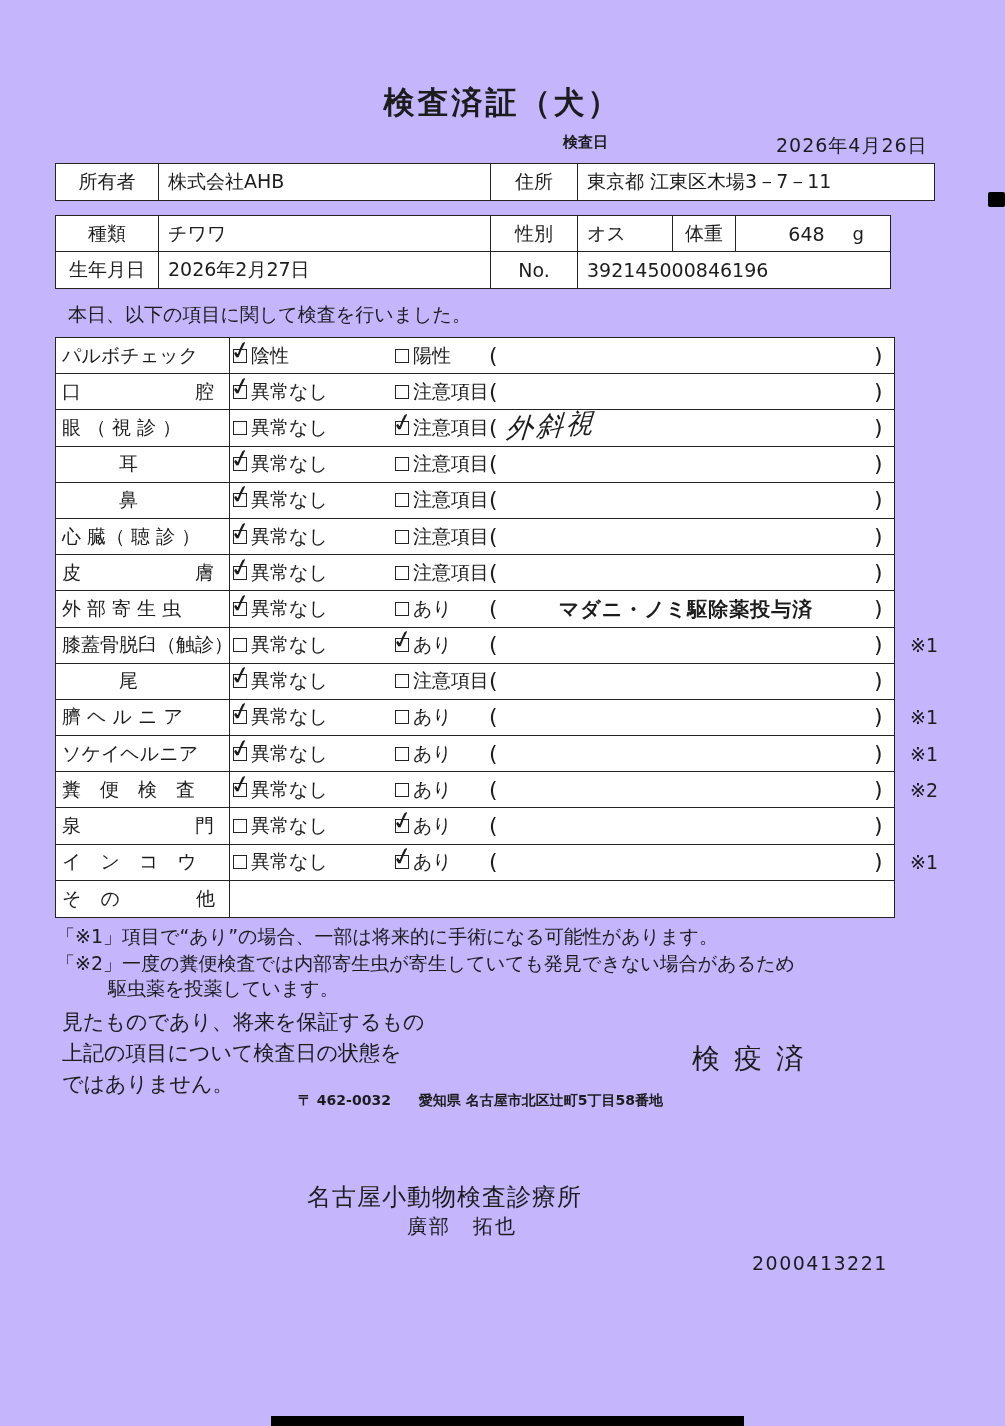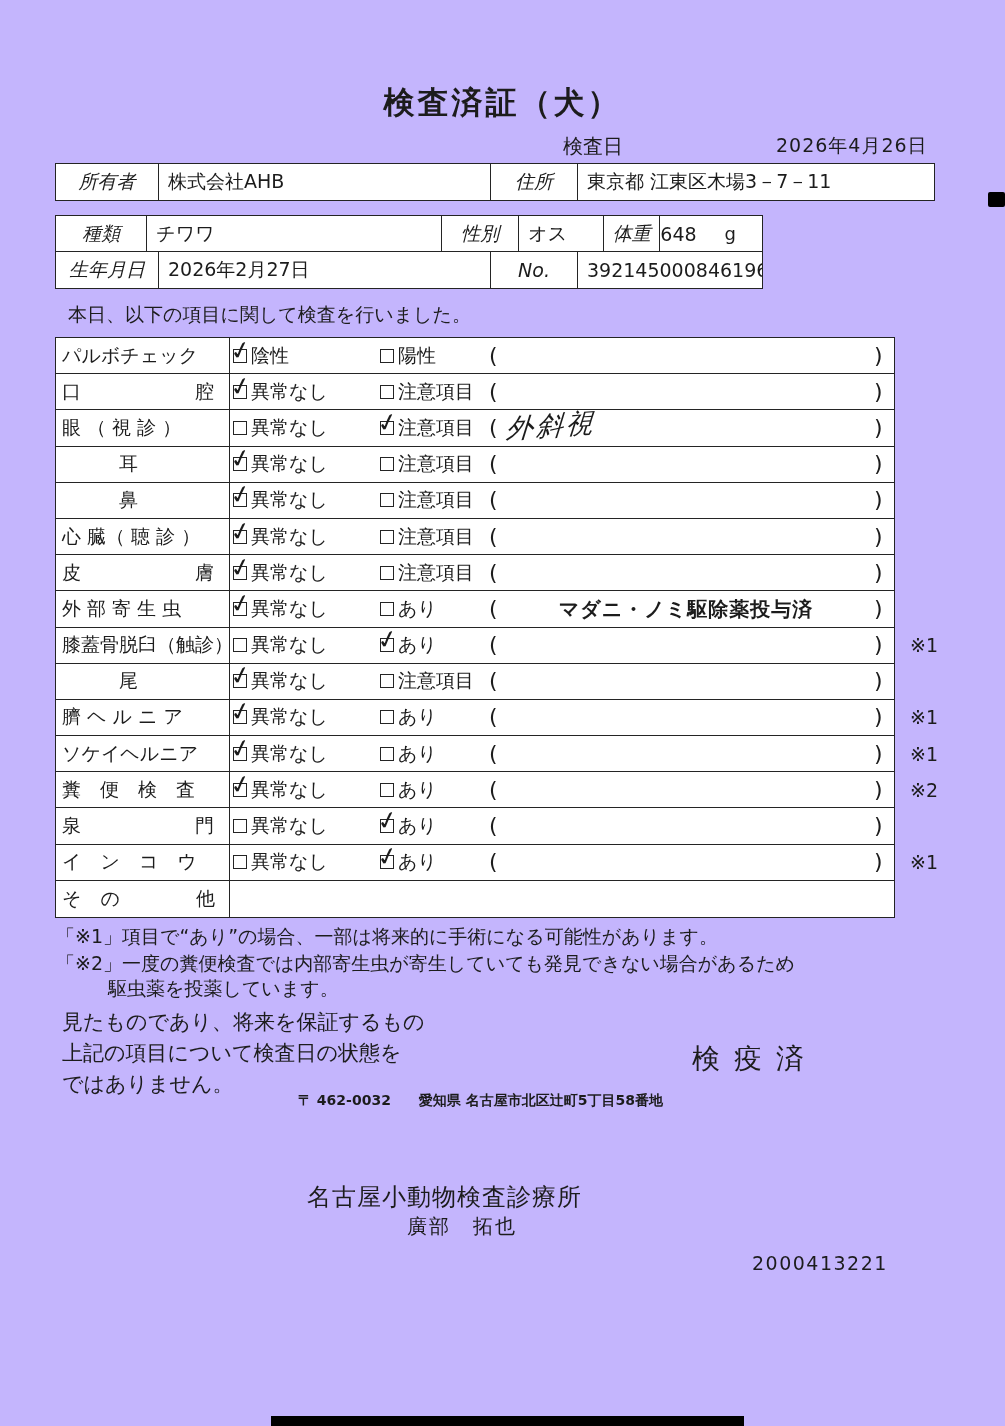--- a/index.html
+++ b/index.html
@@ -6,46 +6,46 @@
   html,body { margin:0; padding:0; }
   body { background:#ffffff; }
   .page {
     position:relative; width:1005px; height:1426px; background:#c4b5fd;
     color:#1c1c1c; font-family:"DejaVu Sans","Liberation Sans",sans-serif;
     overflow:hidden;
   }
   .abs { position:absolute; }
 
   .title { top:82px; left:0; width:100%; text-align:center; font-size:31px; font-weight:600; letter-spacing:3px; }
-  .date-label { top:133px; left:563px; font-size:20px; }
+  .date-label { top:133px; left:563px; font-size:15px;font-weight:bold; }
   .date-value { top:133px; left:776px; font-size:19px; letter-spacing:1px; }
 
   .tbl { position:absolute; border:1.7px solid #242424; display:flex; flex-direction:column; background:#fff; }
   .owner-tbl { left:55px; top:163px; width:880px; }
-  .pet-tbl   { left:55px; top:215px; width:708px; }
+  .pet-tbl   { left:55px; top:215px; width:836px; }
   .trow { display:flex; height:36px; }
   .trow.bb { border-bottom:1.7px solid #242424; }
   .tcell { display:flex; align-items:center; font-size:19px; overflow:hidden; white-space:nowrap; }
-  .tcell.lbl { justify-content:center;font-style:italic; }
+  .tcell.lbl { justify-content:center; }
   .tcell.val { padding-left:9px; }
   .br { border-right:1.7px solid #242424; }
   .w103{width:103px;} .w332{width:332px;} .w87{width:87px;} .w95{width:95px;} .w63{width:63px;}
   .grow{flex:1;}
   .weight-cell { flex:1; display:flex; justify-content:flex-end; align-items:center; padding-right:26px; font-size:19px; }
   .weight-cell .unit { margin-left:28px; font-size:18px; }
 
   .intro { left:68px; top:302px; font-size:19px; }
 
   .exam-tbl { position:absolute; left:55px; top:337px; width:840px; border:1.7px solid #242424; background:#fff; }
   .exam-row { display:flex; height:36.2px; position:relative; }
   .exam-row:not(:last-child) { border-bottom:1.7px solid #242424; }
   .exam-label { width:174px; border-right:1.7px solid #242424; font-size:19px; display:flex; align-items:center; padding-left:6px; white-space:pre; overflow:visible; }
   .exam-rest { flex:1; position:relative; }
   .opt { position:absolute; top:50%; transform:translateY(-50%); display:flex; align-items:center; font-size:19px; white-space:nowrap; }
-  .opt1 { left:3px; } .opt2 { left:118px;padding-left:32px; }
+  .opt1 { left:3px; } .opt2 { left:133px;padding-left:32px; }
   .cb { width:14px; height:14px; border:1.9px solid #242424; margin-right:4px; position:relative; flex:0 0 auto; background:#fff; }
   .cb.checked::after {
     content:"✓"; position:absolute; left:-4px; top:-14px; font-size:25px; font-weight:600;
     color:#1c1c1c; transform:rotate(-12deg);
   }
   .paren { position:absolute; top:50%; transform:translateY(-52%); font-size:22px; font-weight:400; }
   .paren-open { left:259px; } .paren-close { left:644px; }
   .note { position:absolute; top:50%; transform:translateY(-50%); white-space:nowrap; }
   .note.printed { left:272px; width:368px; text-align:center; font-size:20px; font-weight:600; letter-spacing:1px; }
   .note.handwritten { left:276px; font-size:27px; font-style:italic; font-weight:500; letter-spacing:3px;

